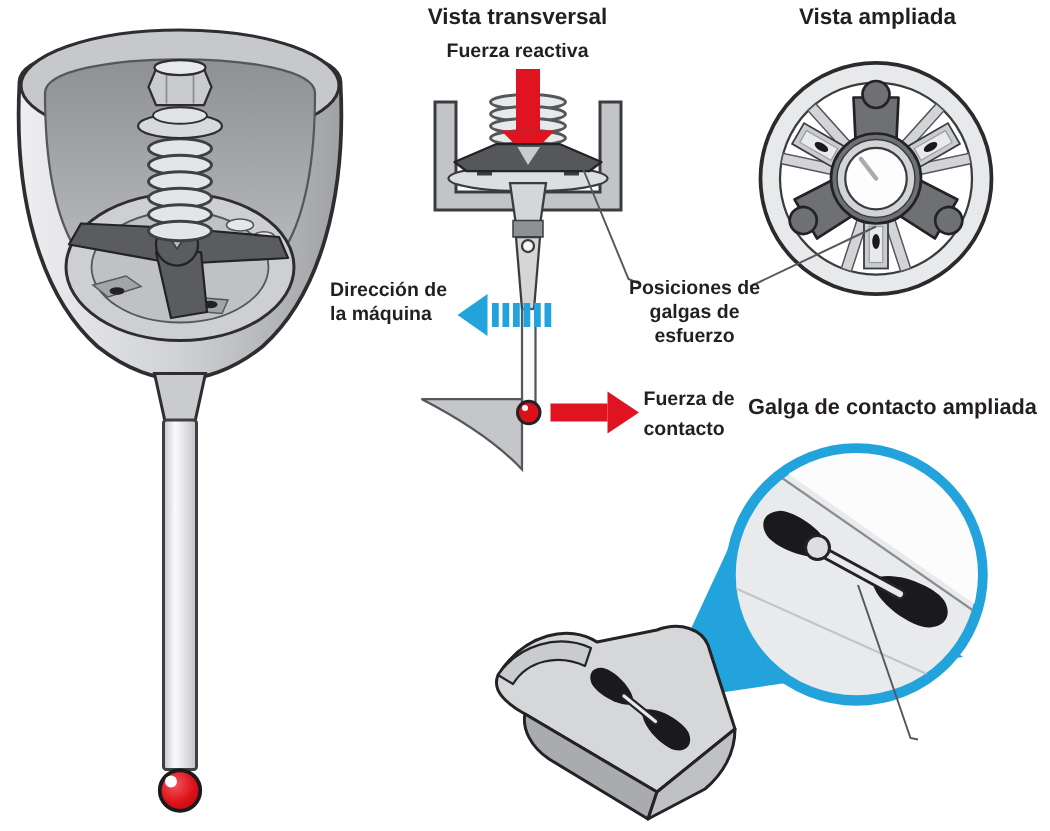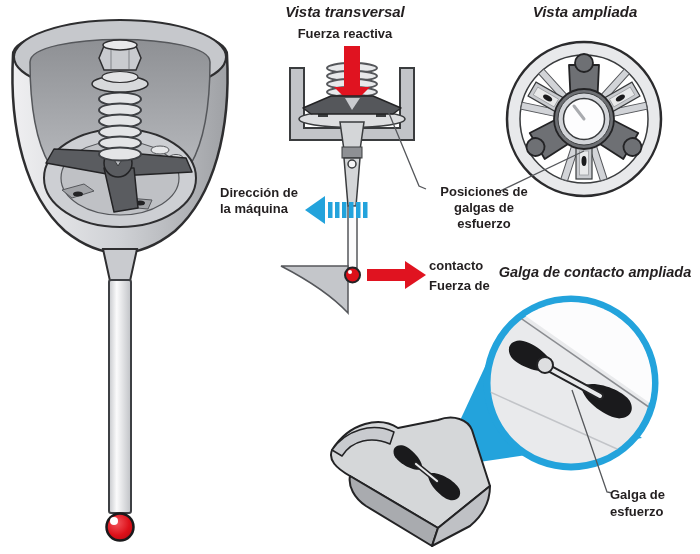--- a/index.html
+++ b/index.html
@@ -1,21 +1,21 @@
 <!DOCTYPE html>
 <html><head>
 <meta charset="utf-8">
 <style>
   html,body{margin:0;padding:0;background:#fff;}
   .canvas{position:relative;width:700px;height:554px;background:#ffffff;overflow:hidden;
           font-family:"Liberation Sans",sans-serif;color:#231F20;}
   .abs{position:absolute;}
   .lbl{position:absolute;color:#231F20;}
   .lbl .line{display:block;}
-  .title{font-weight:bold;font-size:15px;line-height:17px;text-align:center;font-style:italic;}
+  .title{font-weight:bold;font-size:15px;line-height:17px;text-align:center;}
   .small{font-size:13px;line-height:16px;font-weight:bold;}
   .center{text-align:center;}
   .right{text-align:left;}
   svg{display:block;}
 </style>
 </head>
 <body>
 
 <div class="canvas">
 
@@ -272,30 +272,26 @@
 
   <div class="lbl small center" style="left:295px;top:26px;width:100px">Fuerza reactiva</div>
 
   <div class="lbl title" style="left:505px;top:3px;width:160px">Vista ampliada</div>
 
   <div class="lbl small right" style="left:220px;top:185px;width:82px">
     <span class="line">Dirección de</span>
     <span class="line">la máquina</span>
   </div>
 
-  <div class="lbl small center" style="left:428px;top:184px;width:112px">
+  <div class="lbl small center" style="left:407px;top:184px;width:112px">
     <span class="line">Posiciones de</span>
     <span class="line">galgas de esfuerzo</span>
   </div>
 
   <div class="lbl small" style="left:429px;top:256px;width:80px;line-height:20px">
+    <span class="line">Fuerza de</span>
     <span class="line">contacto</span>
-    <span class="line">Fuerza de</span>
   </div>
 
   <div class="lbl title" style="left:490px;top:264px;width:210px;font-size:14.5px">Galga de contacto ampliada</div>
 
-  <div class="lbl small" style="left:610px;top:486px;width:70px;line-height:17px">
-    <span class="line">Galga de</span>
-    <span class="line">esfuerzo</span>
-  </div>
 
 </div>
 
 </body></html>

